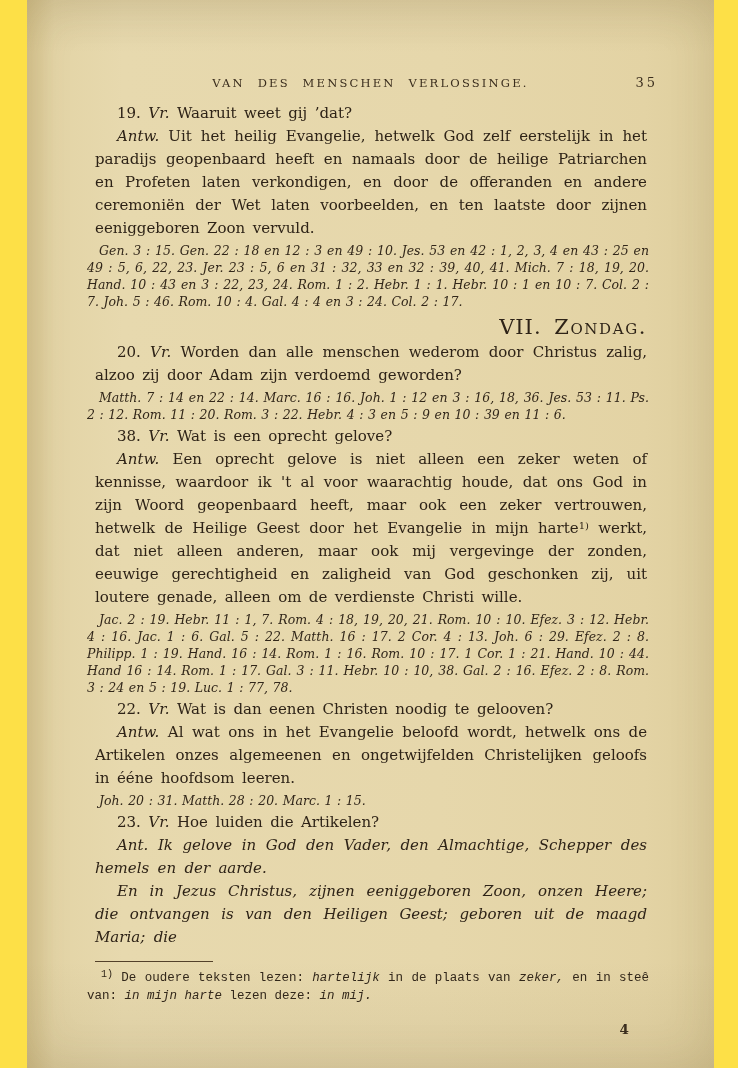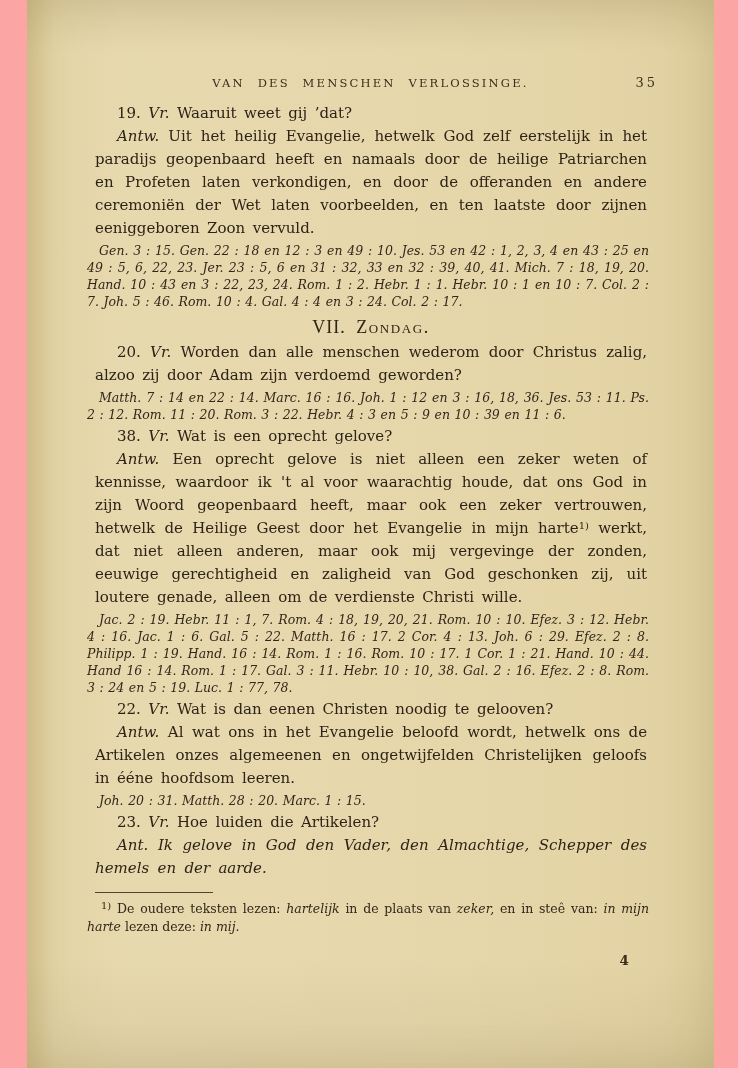--- a/index.html
+++ b/index.html
@@ -5,21 +5,21 @@
   html, body { margin: 0; padding: 0; }
   body {
     width: 738px; height: 1068px;
     background: #fcfcfa;
     font-family: "DejaVu Serif", serif;
     overflow: hidden;
   }
   .scan {
     position: relative;
     width: 738px; height: 1068px;
-    background: #fca5a5;
+    background: #fde047;
     overflow: hidden;
   }
   .page {
     position: absolute;
     left: 27px; top: 0;
     width: 687px; height: 1068px;
     background:
       linear-gradient(180deg, rgba(90,70,30,0.07) 0%, rgba(90,70,30,0) 5%, rgba(90,70,30,0) 90%, rgba(90,70,30,0.08) 100%),
       linear-gradient(90deg, #d7c590 0%, #e3d4a6 4%, #e7d9ae 14%, #e6d7ab 60%, #e3d3a4 90%, #ddcd9c 100%);
     box-shadow: inset 0 0 46px rgba(110,85,40,0.16);
@@ -47,38 +47,39 @@
   p.refs {
     margin: 2px 0 2px -8px; width: 562px;
     font-size: 12.5px; line-height: 17px;
     text-align: justify; text-indent: 12px;
     word-spacing: 0.05em;
     color: #32271a;
     font-style: italic;
   }
   p.heading {
     margin: 6px 0 2px; text-indent: 0;
-    text-align: center;
-    font-size: 18px; letter-spacing: 1px; word-spacing: 5px; font-family: Liberation Serif, serif;
+    text-align: right;
+    font-size: 21px; letter-spacing: 1px; word-spacing: 5px;
   }
   .sc { font-variant: small-caps; letter-spacing: 1.6px; }
   .it { font-style: italic; }
   p.creed { font-style: italic; word-spacing: 0.24em; }
   sup.note {
     font-size: 10px; line-height: 0; vertical-align: 4px;
   }
   hr.fnrule {
     border: 0; border-top: 1.2px solid #53412a;
     width: 118px; margin: 12px 0 7px 0;
   }
   p.footnote {
     margin: 0 0 16px -8px; width: 562px;
     font-size: 12.5px; line-height: 18px;
     text-align: justify; text-indent: 14px;
     color: #32271a;
+    font-family: Liberation Mono, monospace;
   }
   p.sig {
     margin: 8px 18px 0 0;
     text-align: right; text-indent: 0;
     font-size: 13.5px; font-weight: bold; color: #3a2d1d;
   }
 </style>
 </head>
 <body>
 
@@ -130,20 +131,21 @@
 
       <p class="refs">Joh. 20 : 31. Matth. 28 : 20. Marc. 1 : 15.</p>
 
       <p class="body"><span>23.</span>
         <span class="it">Vr.</span>
         <span>Hoe luiden die Artikelen?</span></p>
 
       <p class="body creed"><span>Ant.</span>
         <span>Ik gelove in God den Vader, den Almachtige, Schepper des hemels en der aarde.</span></p>
 
+      <p class="body creed"><span>En in Jezus Christus, zijnen eeniggeboren Zoon, onzen Heere; die ontvangen is van den Heiligen Geest; geboren uit de maagd Maria; die</span></p>
 
       <hr class="fnrule">
 
       <p class="footnote"><sup class="note">1)</sup>
         <span>De oudere teksten lezen:</span>
         <span class="it">hartelijk</span>
         <span>in de plaats van</span>
         <span class="it">zeker,</span>
         <span>en in steê van:</span>
         <span class="it">in mijn harte</span>

